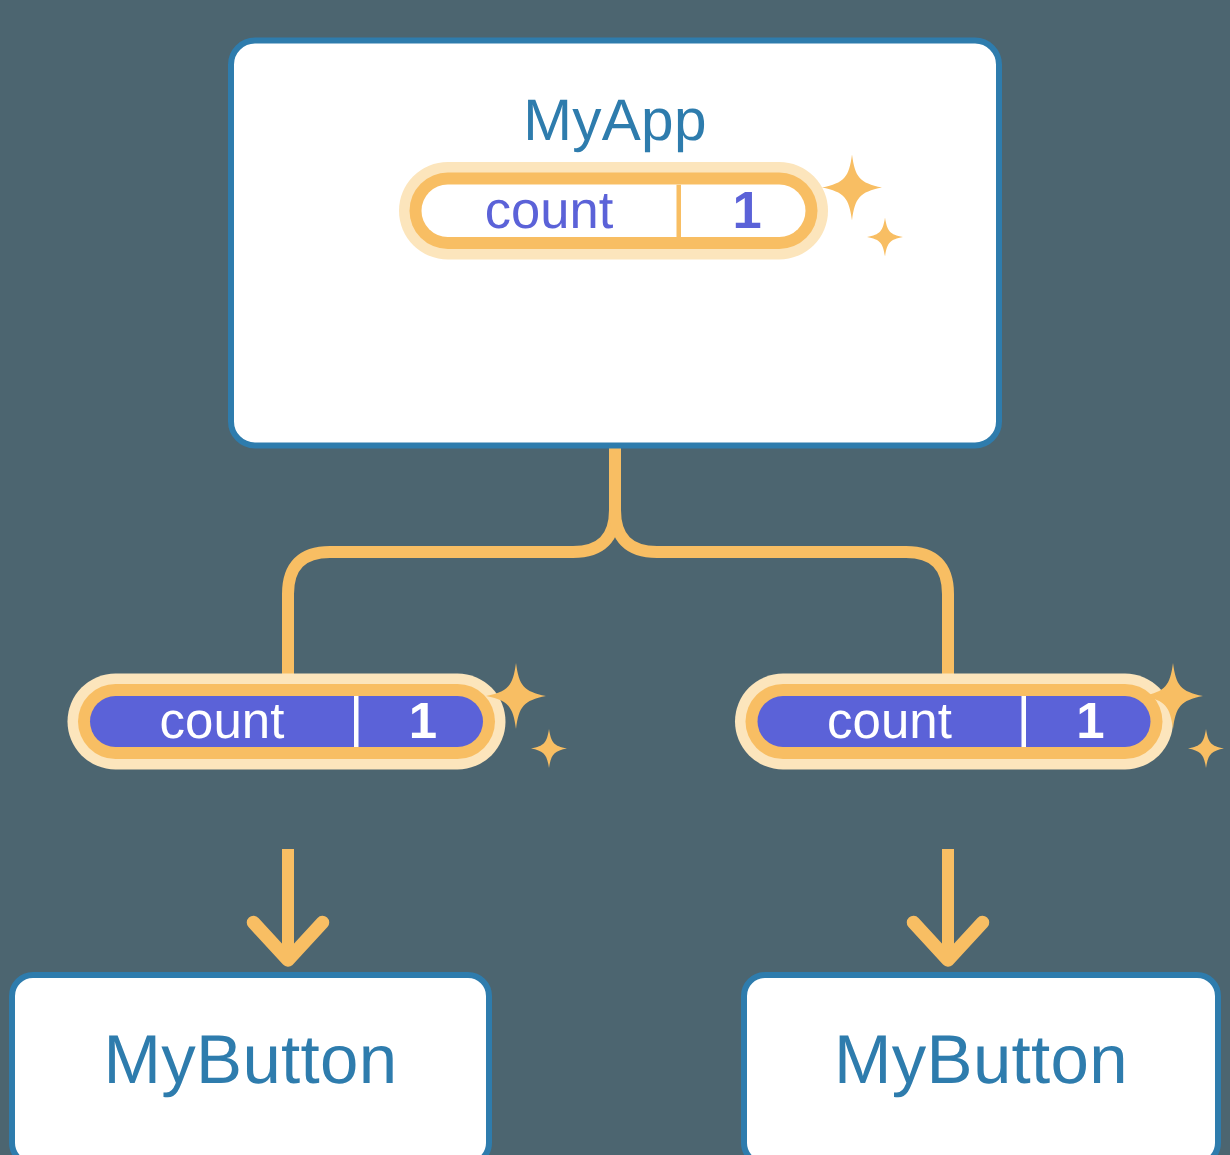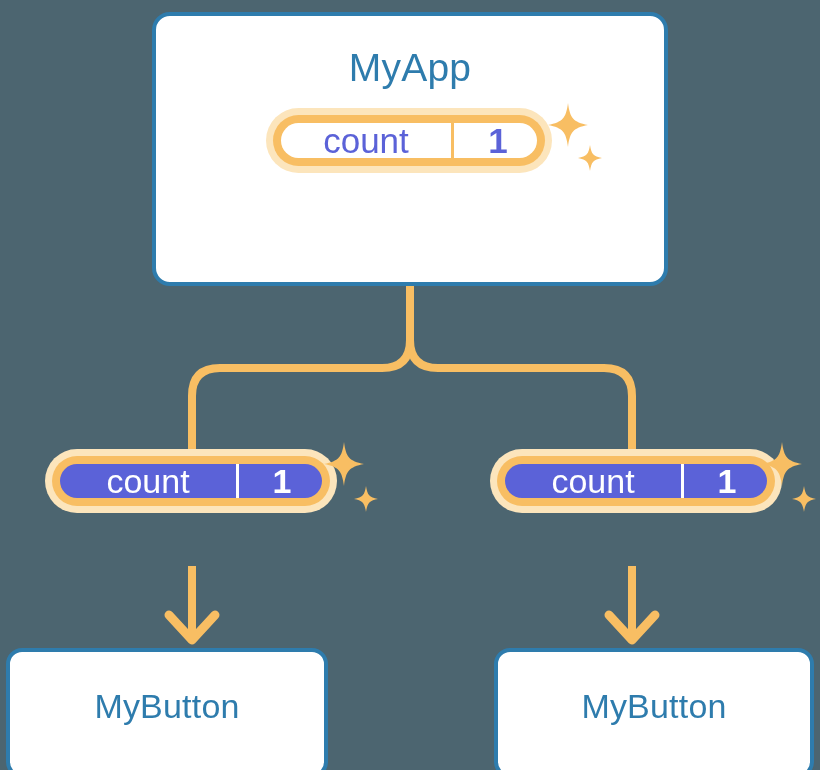--- a/index.html
+++ b/index.html
@@ -40,41 +40,41 @@
   .card-title {
     text-align: center;
     color: #2e7cad;
     font-size: 38px;
     font-weight: 400;
     letter-spacing: 0.2px;
   }
 
   #app-card {
     left: 152px;
-    top: 12px;
+    top: 25px;
     width: 516px;
     height: 274px;
   }
   #app-card .card-title {
     margin-top: 30px;
     font-size: 39px;
   }
 
   .button-card {
     top: 648px;
     height: 130px;
     display: flex;
     align-items: center;
     justify-content: center;
     border-radius: 16px;
   }
   #button-card-left  { left: 6px;   width: 322px; }
   #button-card-right { left: 494px; width: 320px; }
   .button-card .card-title {
-    font-size: 34px;
+    font-size: 46px;
     margin: 0;
     padding-bottom: 14px;
   }
 
   
   .pill-wrap {
     position: absolute;
     z-index: 3;
   }
   .pill {

